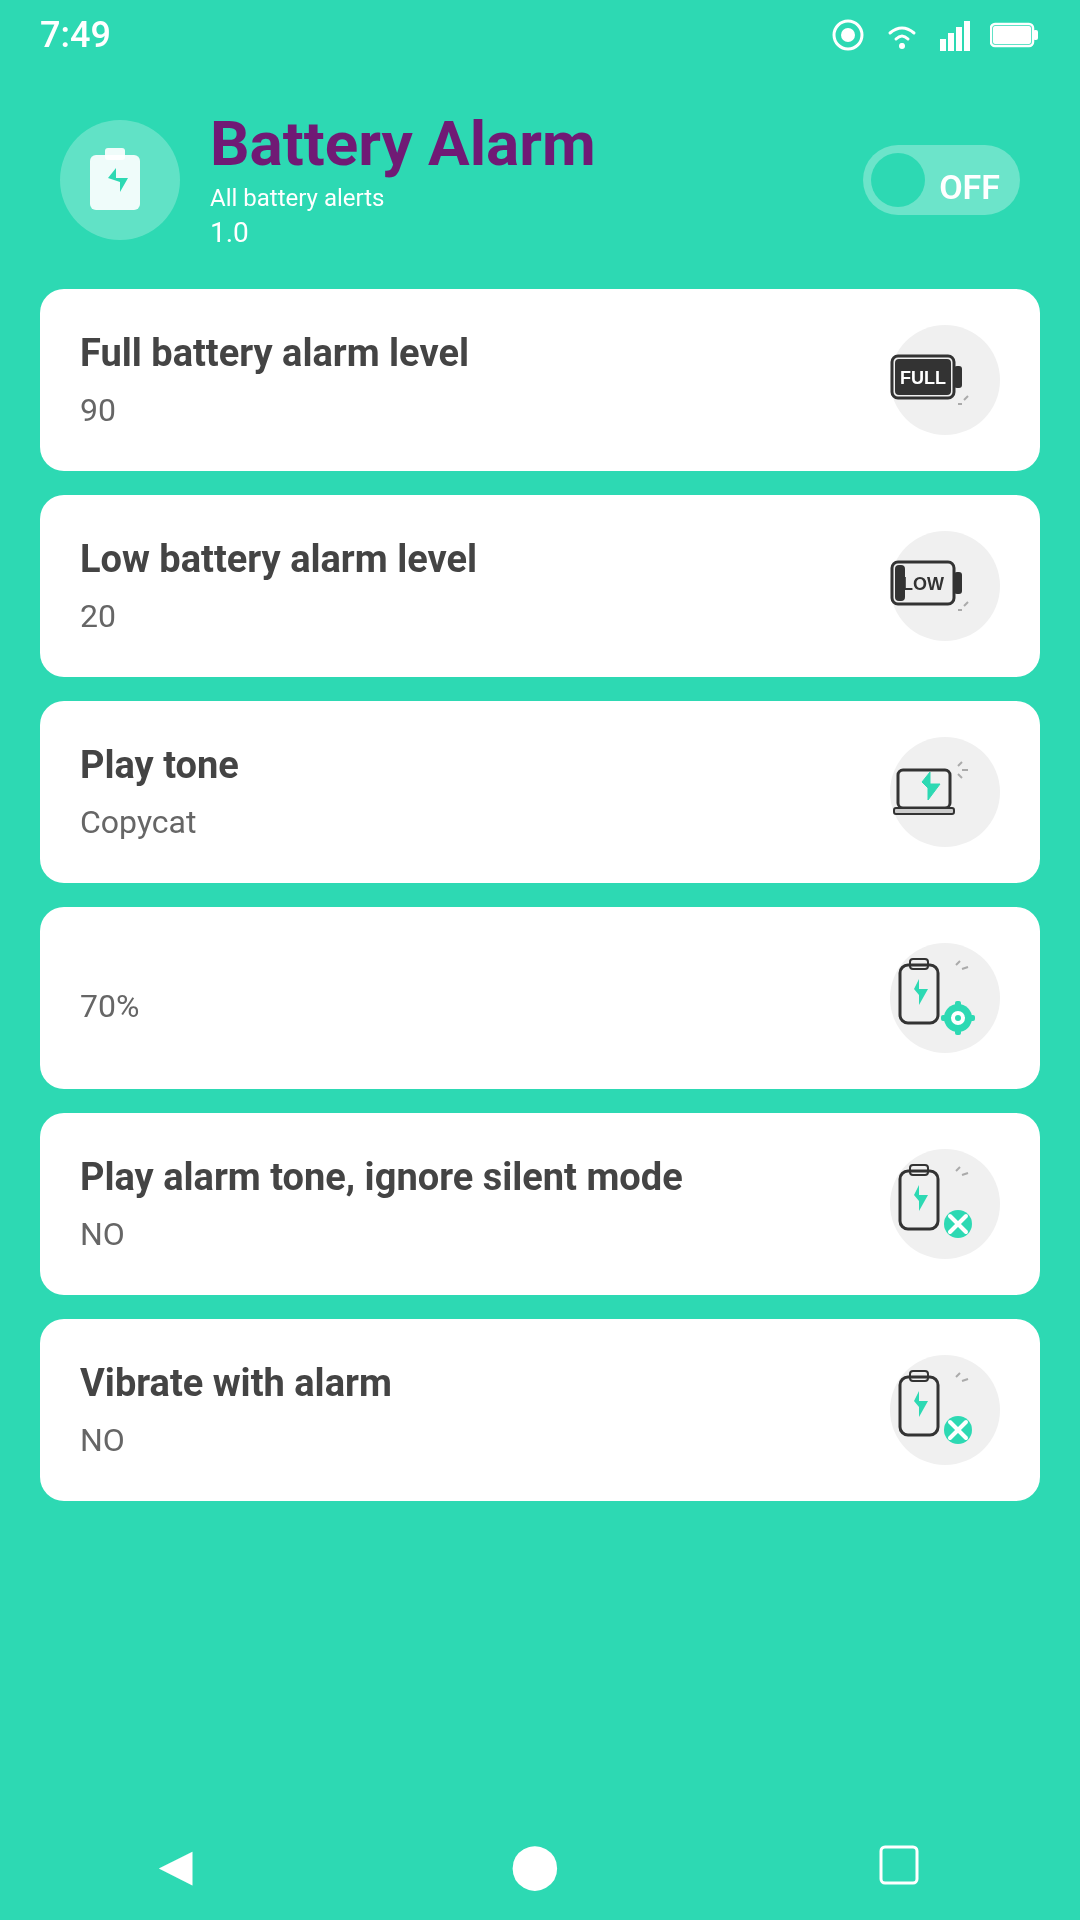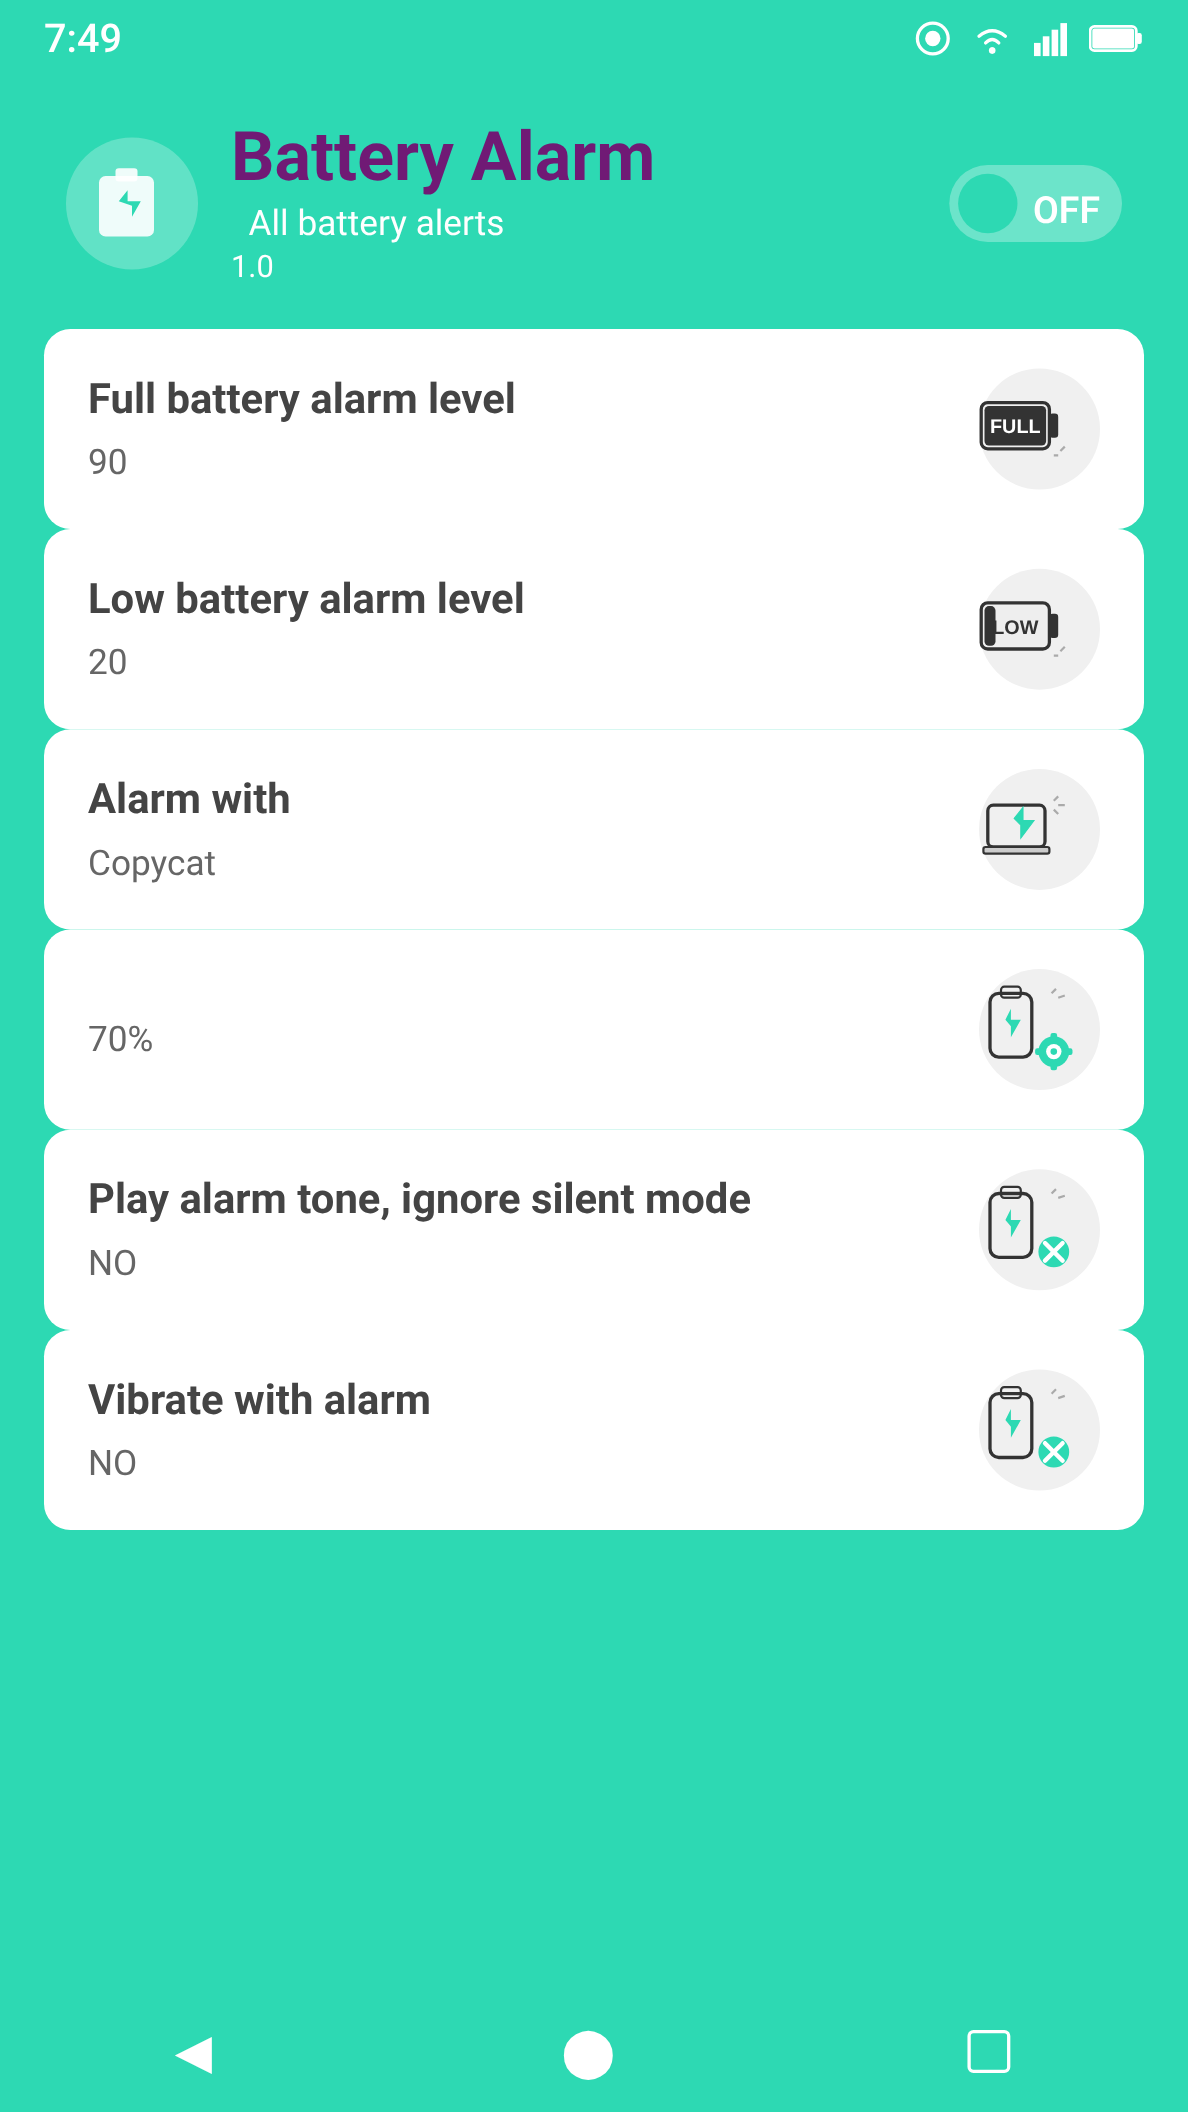--- a/index.html
+++ b/index.html
@@ -76,24 +76,23 @@
 
     .app-title {
       color: #701a75;
       font-size: 62px;
       font-weight: 700;
       line-height: 1.1;
     }
 
     .app-subtitle {
       color: white;
-      font-size: 32px;
+      font-size: 24px;
       font-weight: 400;
       margin-top: 6px;
-      margin-left: 16px;
     }
 
     .app-version {
       color: white;
       font-size: 28px;
       font-weight: 400;
       margin-top: 4px;
     }
 
     
@@ -117,20 +116,21 @@
       color: white;
       font-size: 34px;
       font-weight: 600;
     }
 
     
     .cards-container {
       padding: 0 40px;
       display: flex;
       flex-direction: column;
+      gap: 24px;
     }
 
     .card {
       background-color: white;
       border-radius: 24px;
       padding: 36px 40px;
       display: flex;
       align-items: center;
       justify-content: space-between;
       cursor: pointer;
@@ -273,21 +273,21 @@
         <rect x="5" y="11" width="10" height="36" rx="4" fill="#333"></rect>
         <text x="33" y="36" text-anchor="middle" font-size="18" font-weight="800" fill="#333" font-family="Arial">LOW</text>
         <line x1="68" y1="56" x2="72" y2="56" stroke="#aaa" stroke-width="2"></line>
         <line x1="74" y1="52" x2="78" y2="48" stroke="#aaa" stroke-width="2"></line>
       </svg>
     </div>
   </div>
 
   <div class="card">
     <div class="card-text">
-      <span class="card-title">Alarm with</span>
+      <span class="card-title">Play tone</span>
       <span class="card-value">Copycat</span>
     </div>
     <div class="card-icon">
       <svg width="80" height="80" viewBox="0 0 80 80">
 
         <rect x="8" y="18" width="52" height="38" rx="5" stroke="#333" stroke-width="3" fill="none"></rect>
         <rect x="4" y="56" width="60" height="6" rx="2" stroke="#333" stroke-width="2" fill="#ccc"></rect>
         <path d="M32 30 L40 20 L40 32 L50 32 L38 48 L38 36 Z" fill="#2dd9b3" stroke="#2dd9b3" stroke-width="1"></path>
         <line x1="68" y1="14" x2="72" y2="10" stroke="#aaa" stroke-width="2"></line>
         <line x1="72" y1="18" x2="78" y2="18" stroke="#aaa" stroke-width="2"></line>

